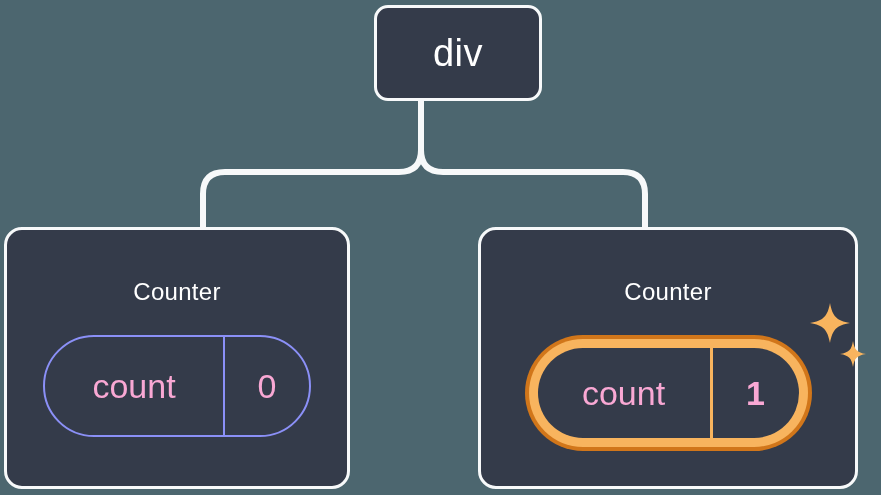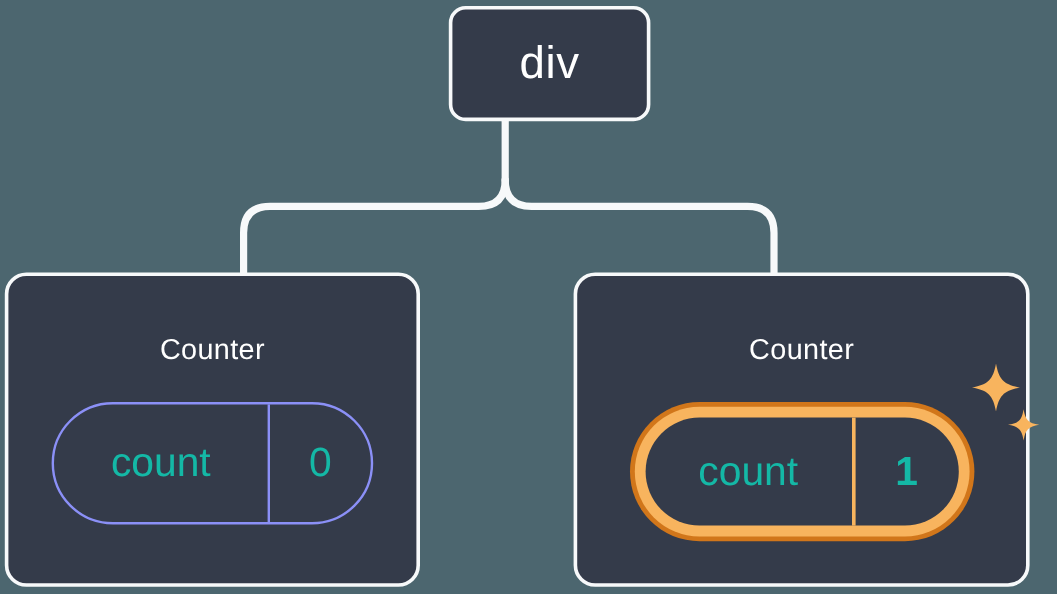--- a/index.html
+++ b/index.html
@@ -97,21 +97,21 @@
     height: 102px;
     border: 2px solid #8b90f7;
     border-radius: 51px;
     background: transparent;
   }
 
   .pill-key, .pill-val {
     display: flex;
     align-items: center;
     justify-content: center;
-    color: #14b8a6;
+    color: #f9a8d4;
     font-size: 34px;
     line-height: 1;
   }
 
   .pill-key { width: 178px; }
   .pill-val {
     width: 84px;
     border-left: 2px solid #8b90f7;
   }
 

